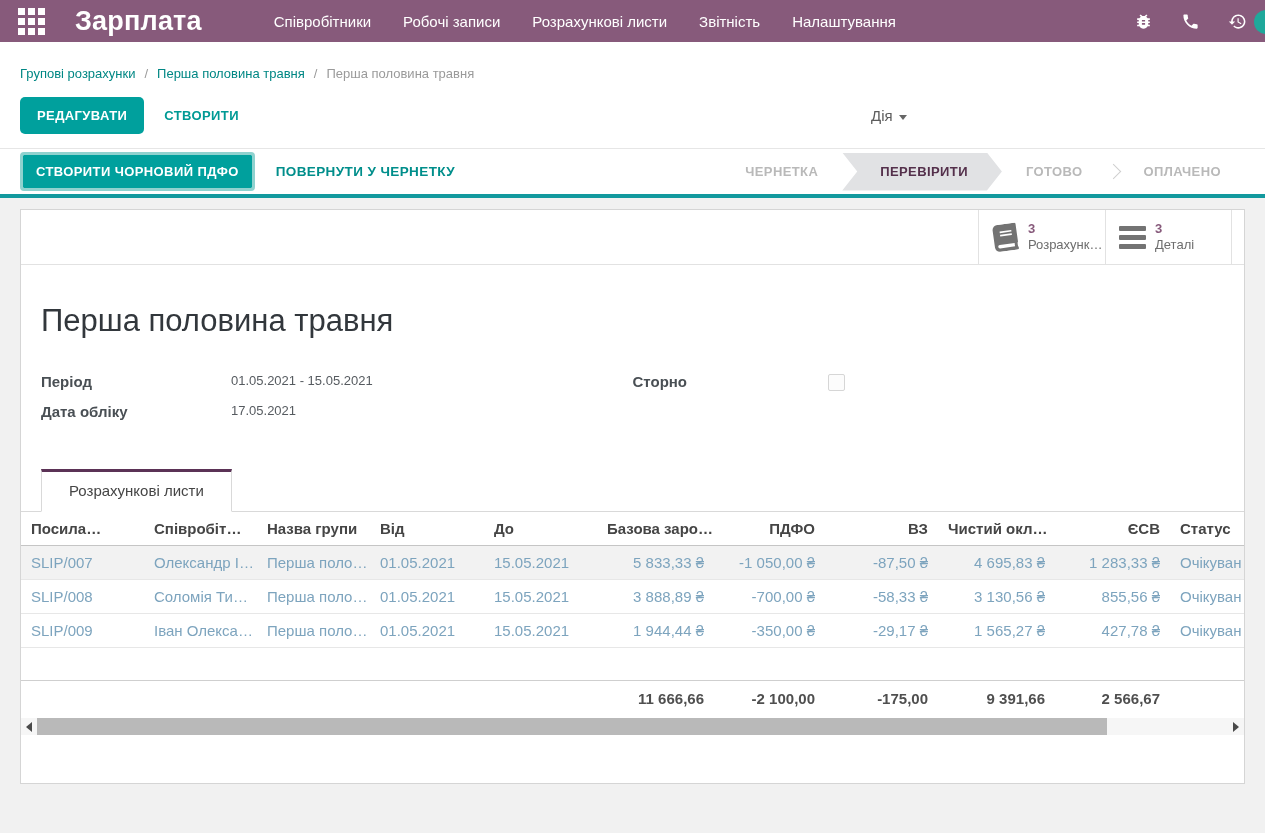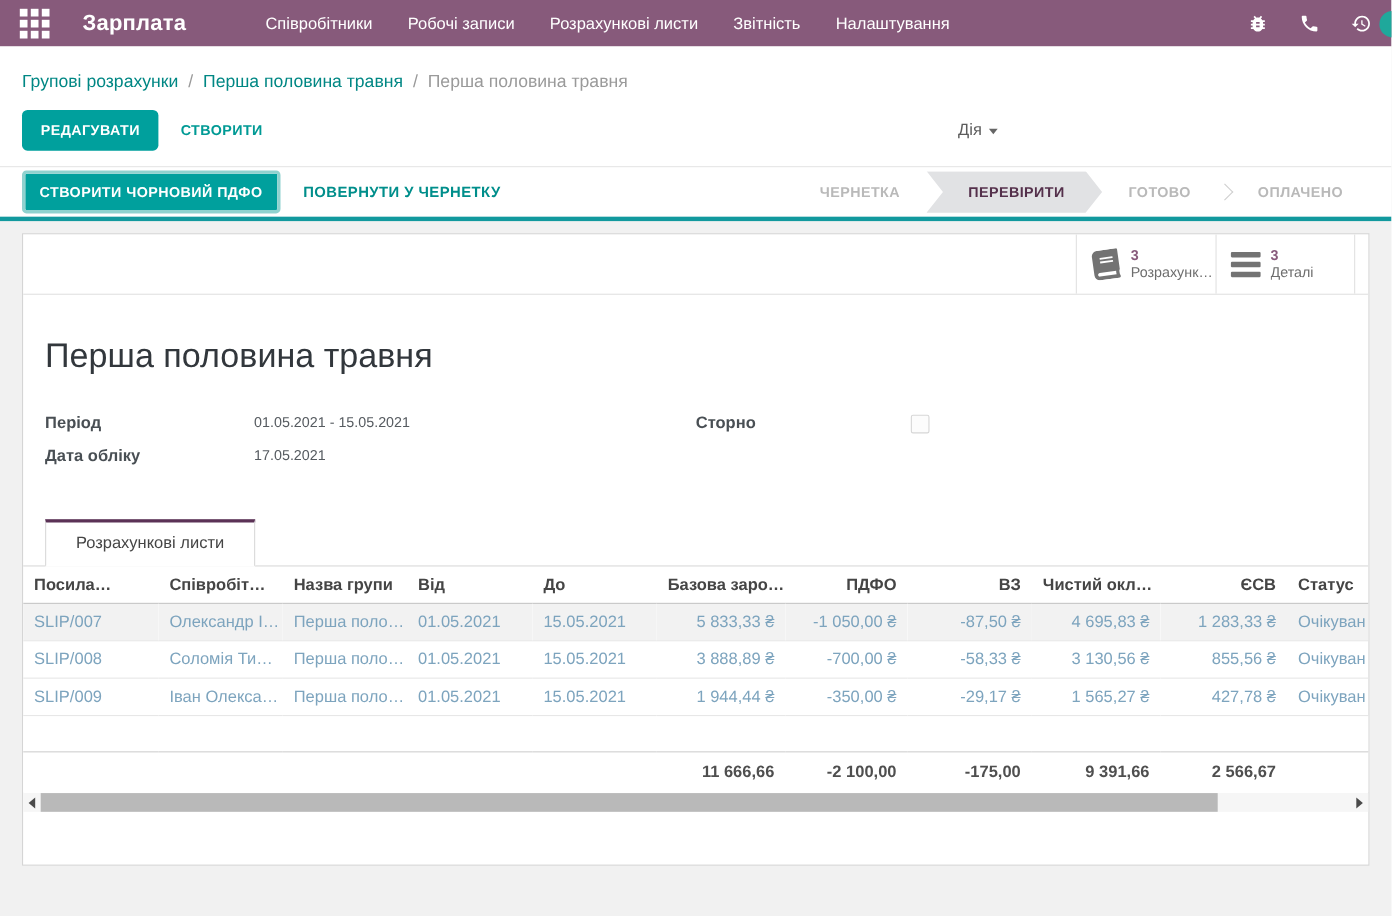--- a/index.html
+++ b/index.html
@@ -8,31 +8,31 @@
     font-family: "Liberation Sans", "DejaVu Sans", sans-serif;
     background:#f1f1f1; color:#444;
   }
   
   .navbar{
     height:42px; background:#875A7B; display:flex; align-items:center;
     padding:0 18px; color:#fff; position:relative;
   }
   .apps-icon{ display:grid; grid-template-columns:repeat(3,7px); grid-gap:3px; cursor:pointer; }
   .apps-icon i{ width:7px; height:7px; background:#fff; display:block; }
-  .app-title{ font-size:20px; font-weight:700; margin-left:30px; letter-spacing:.2px; cursor:pointer;}
+  .app-title{ font-size:27px; font-weight:700; margin-left:30px; letter-spacing:.2px; cursor:pointer;}
   .nav-menu{ display:flex; margin-left:72px; }
   .nav-item{ font-size:15px; margin-right:32px; cursor:pointer; white-space:nowrap; }
   .nav-right{ margin-left:auto; display:flex; align-items:center; }
   .nav-ico{ width:19px; height:19px; margin-left:28px; cursor:pointer; }
   .nav-ico svg{ width:19px; height:19px; fill:#fff; display:block;}
   .avatar-sliver{ position:absolute; right:-13px; top:10px; width:24px; height:24px;
     border-radius:50%; background:#1fa89b; }
   
   .control-panel{ background:#fff; }
-  .breadcrumb-row{ padding:24px 20px 6px; font-size:16px; }
+  .breadcrumb-row{ padding:24px 20px 6px; font-size:13px; }
   .bc-item{ color:#008784; cursor:pointer; }
   .bc-item.current{ color:#9a9a9a; cursor:default; }
   .bc-sep{ color:#9a9a9a; margin:0 9px; }
   .button-row{ padding:10px 20px 14px; display:flex; align-items:center; position:relative; }
   .btn-edit{ background:#00A09D; color:#fff; border:none; border-radius:5px;
     font-family:inherit; font-size:13px; font-weight:700; letter-spacing:.4px;
     padding:11px 17px; cursor:pointer; }
   .btn-create{ background:none; border:none; color:#009A95; font-family:inherit;
     font-size:13px; font-weight:700; letter-spacing:.4px; margin-left:20px; cursor:pointer; }
   .action-menu{ position:absolute; left:871px; top:20px; color:#5c5c5c; font-size:15px; cursor:pointer; }

